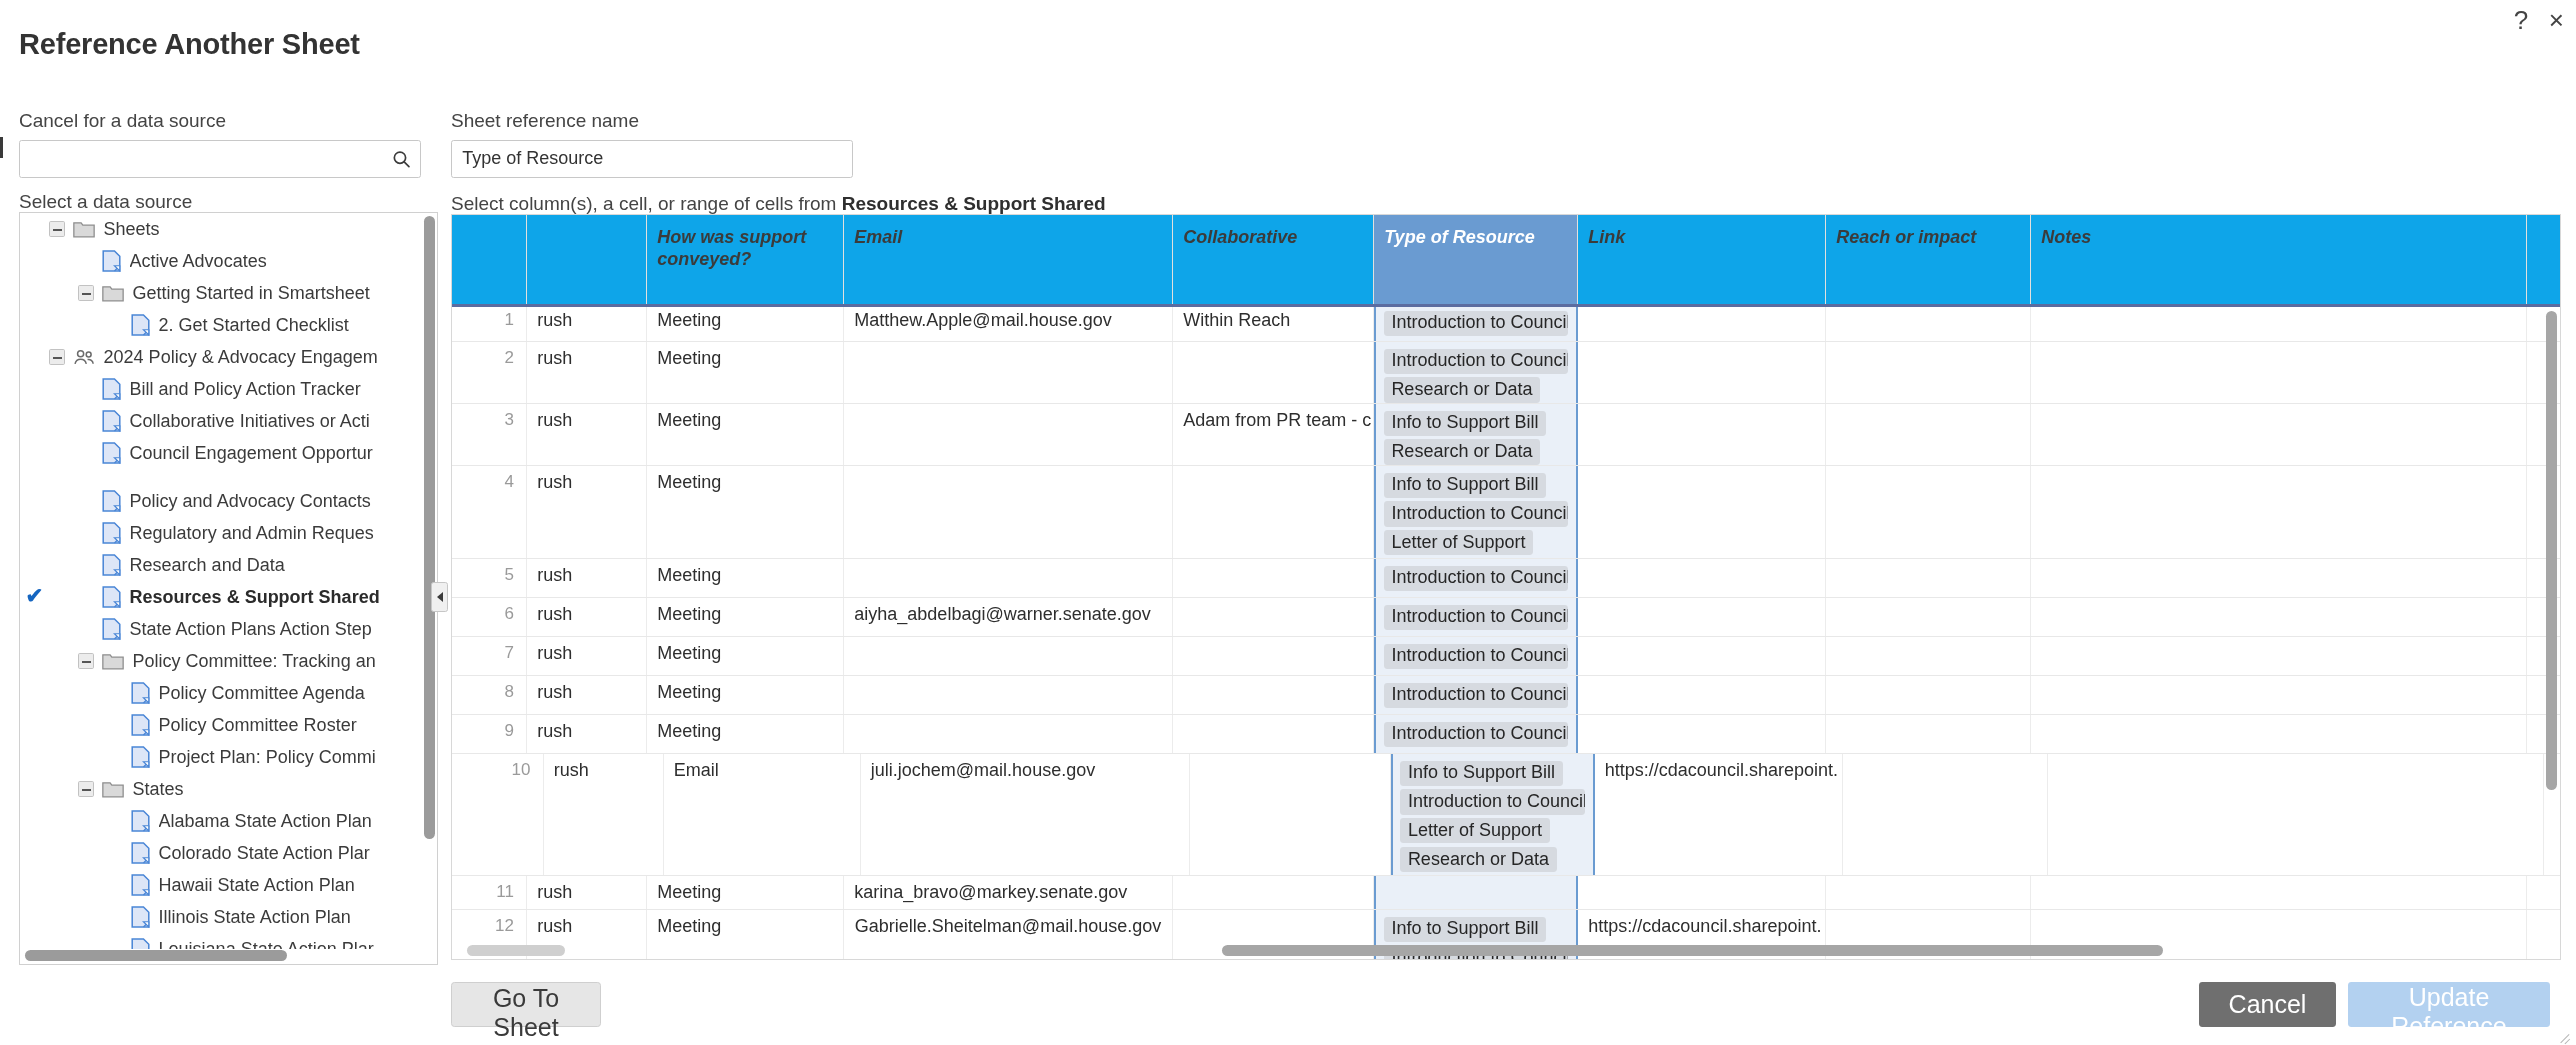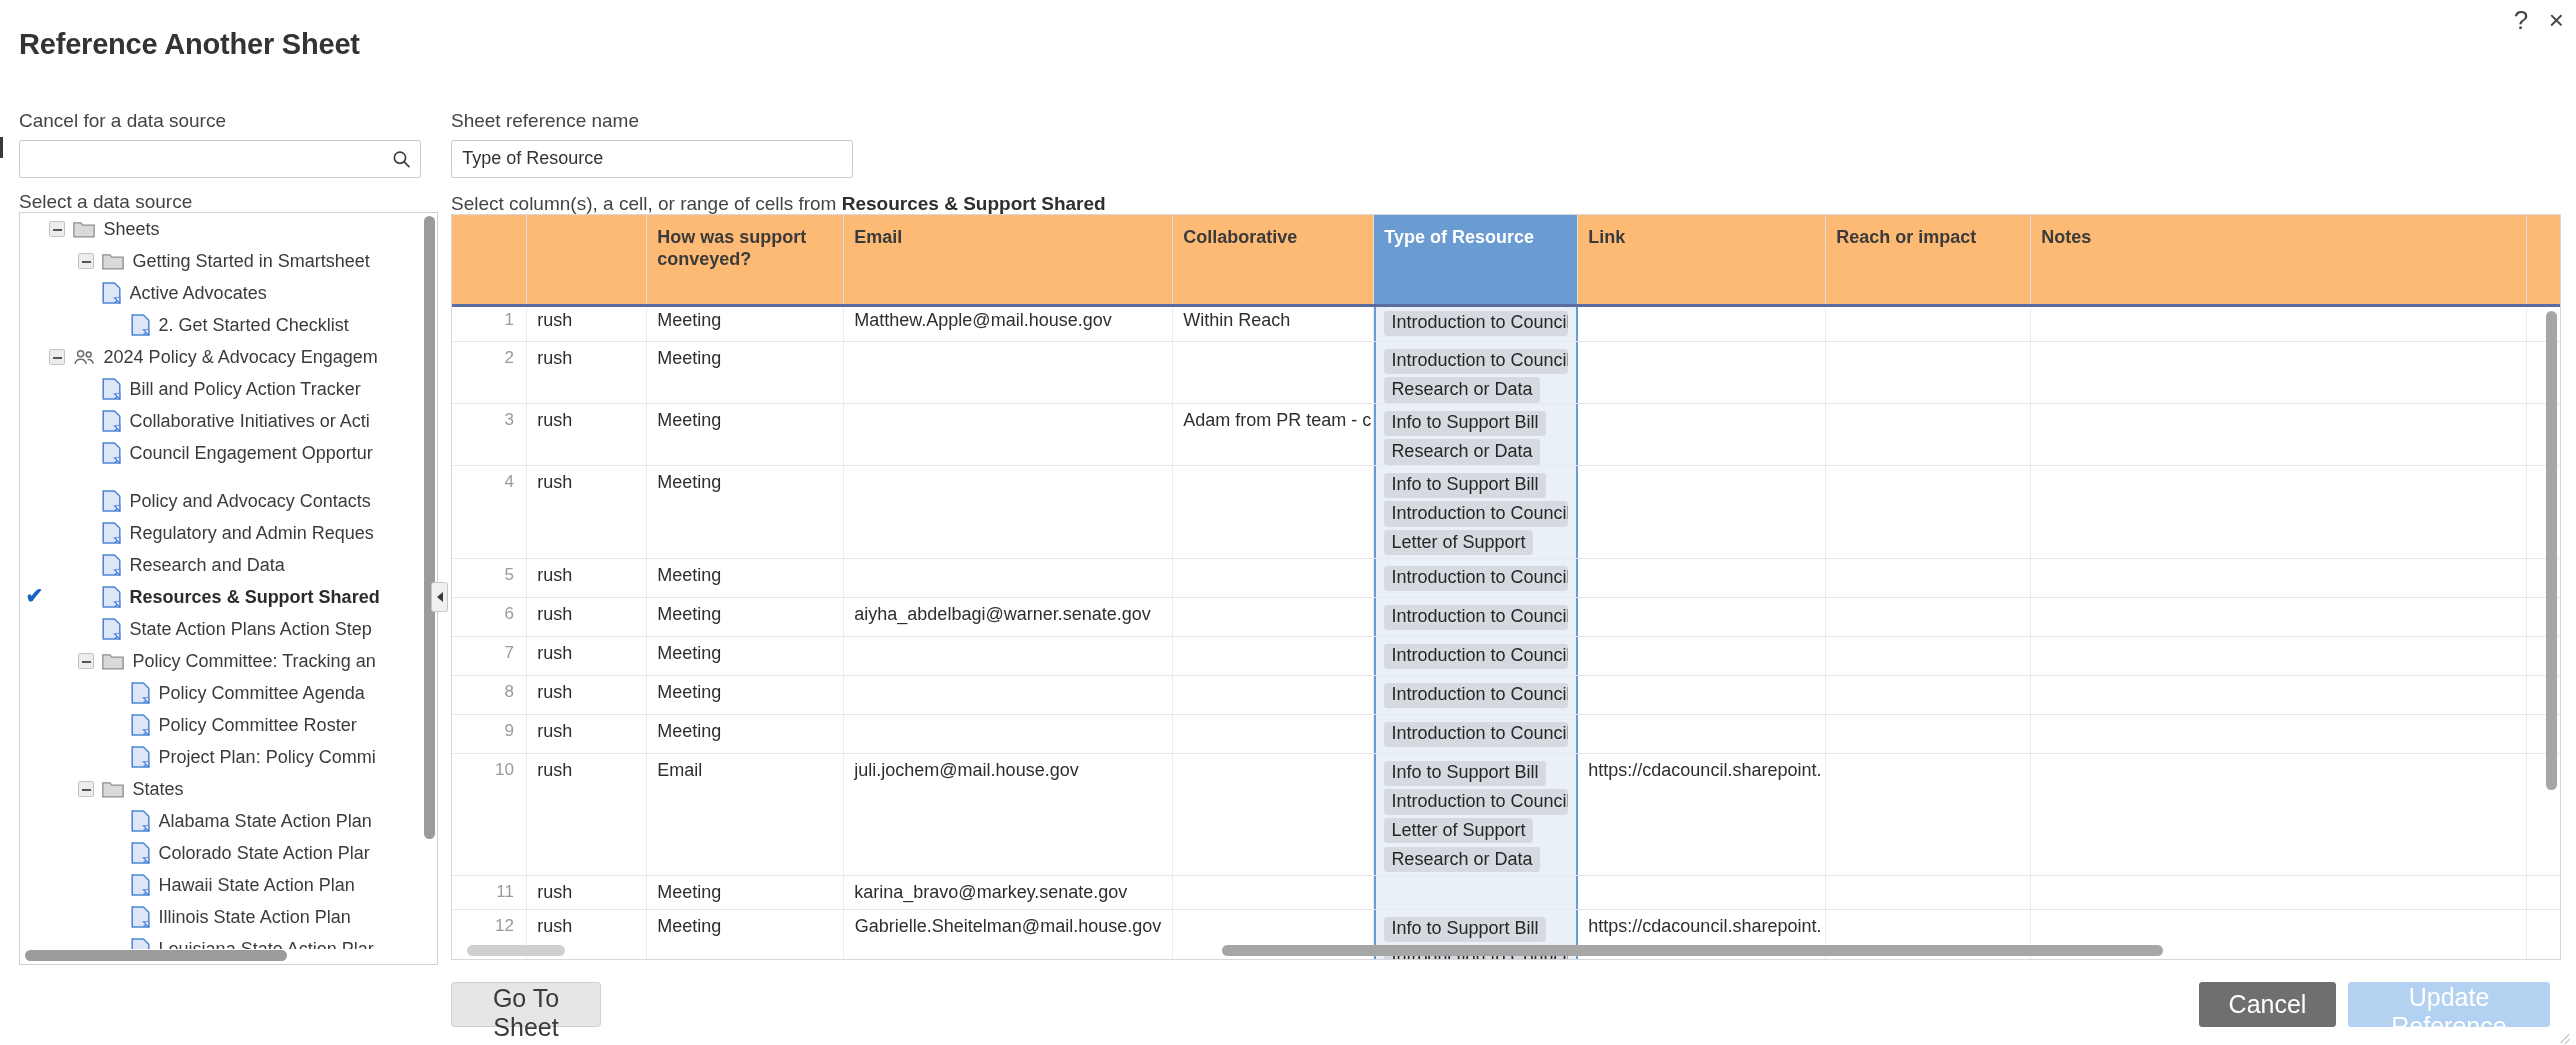--- a/index.html
+++ b/index.html
@@ -116,21 +116,21 @@
   .instr b { font-weight: bold; color: #2f2f2f; }
 
   
   .grid-wrap {
     position: absolute; left: 451px; top: 214px;
     width: 2110px; height: 746px;
     border: 0.9px solid #d8d8d8; background: #fff; overflow: hidden;
   }
   .grid-inner { position: absolute; inset: 0 0 0 0; }
 
-  .ghead { display: flex; height: 89px; background: #fdba74; }
+  .ghead { display: flex; height: 89px; background: #0ea5e9; font-style: italic; }
   .ghead .hcell {
     border-right: 0.9px solid #e2e0de;
     padding: 12px 10.3px 0 10.3px;
     font-size: 18px; font-weight: bold; color: #3b3b3b;
     line-height: 1.22; white-space: pre-line; overflow: hidden;
   }
   .ghead .hcell.rownum { border-right: 0.9px solid #e2e0de; }
   .ghead .hcell.active { background: #6a9bd1; color: #fff; }
 
   .grow { display: flex; border-bottom: 0.9px solid #e8e8e8; }
@@ -239,38 +239,38 @@
         <div class="tnode" style="position: relative; padding-left: 29px;">
           <span class="tog"></span>
           <span style="display: inline-flex;">
             <svg class="folder-ic" viewBox="0 0 26 21">
               <path d="M1 3.2 H9.6 L11.6 6 H25 V19.8 H1 Z" fill="#d9d9d9" stroke="#8d8d8d" stroke-width="1.5"></path>
             </svg>
           </span>
           <span class="tlabel">Sheets</span>
         </div>
         <div class="tnode" style="position: relative; padding-left: 58px;">
+          <span class="tog blank"></span>
+          <span style="display: inline-flex;">
+            <svg class="sheet-ic" viewBox="0 0 22 26">
+              <path d="M1.2 1.2 H14.5 L20.8 7.4 V24.8 H1.2 Z" fill="#dde6f7" stroke="#4a86d6" stroke-width="1.8"></path>
+              <path d="M14.5 24.8 L20.8 18.6" fill="none" stroke="#4a86d6" stroke-width="1.6"></path>
+              <path d="M14.5 18.6 H20.8 V24.8 Z" fill="#fff" stroke="#4a86d6" stroke-width="1.4"></path>
+            </svg>
+          </span>
+          <span class="tlabel">Active Advocates</span>
+        </div>
+        <div class="tnode" style="position: relative; padding-left: 58px;">
           <span class="tog"></span>
           <span style="display: inline-flex;">
             <svg class="folder-ic" viewBox="0 0 26 21">
               <path d="M1 3.2 H9.6 L11.6 6 H25 V19.8 H1 Z" fill="#d9d9d9" stroke="#8d8d8d" stroke-width="1.5"></path>
             </svg>
           </span>
           <span class="tlabel">Getting Started in Smartsheet</span>
-        </div>
-        <div class="tnode" style="position: relative; padding-left: 58px;">
-          <span class="tog blank"></span>
-          <span style="display: inline-flex;">
-            <svg class="sheet-ic" viewBox="0 0 22 26">
-              <path d="M1.2 1.2 H14.5 L20.8 7.4 V24.8 H1.2 Z" fill="#dde6f7" stroke="#4a86d6" stroke-width="1.8"></path>
-              <path d="M14.5 24.8 L20.8 18.6" fill="none" stroke="#4a86d6" stroke-width="1.6"></path>
-              <path d="M14.5 18.6 H20.8 V24.8 Z" fill="#fff" stroke="#4a86d6" stroke-width="1.4"></path>
-            </svg>
-          </span>
-          <span class="tlabel">Active Advocates</span>
         </div>
         <div class="tnode" style="position: relative; padding-left: 87px;">
           <span class="tog blank"></span>
           <span style="display: inline-flex;">
             <svg class="sheet-ic" viewBox="0 0 22 26">
               <path d="M1.2 1.2 H14.5 L20.8 7.4 V24.8 H1.2 Z" fill="#dde6f7" stroke="#4a86d6" stroke-width="1.8"></path>
               <path d="M14.5 24.8 L20.8 18.6" fill="none" stroke="#4a86d6" stroke-width="1.6"></path>
               <path d="M14.5 18.6 H20.8 V24.8 Z" fill="#fff" stroke="#4a86d6" stroke-width="1.4"></path>
             </svg>
           </span>
@@ -629,21 +629,21 @@
             <div class="gcell" style="width: 197px; flex: 0 0 197px;">Meeting</div>
             <div class="gcell" style="width: 329px; flex: 0 0 329px;"></div>
             <div class="gcell" style="width: 201px; flex: 0 0 201px;"></div>
             <div class="gcell sel-col" style="width: 204px; flex: 0 0 204px;">
               <span class="tag">Introduction to Council</span>
             </div>
             <div class="gcell" style="width: 248px; flex: 0 0 248px;"></div>
             <div class="gcell" style="width: 205px; flex: 0 0 205px;"></div>
             <div class="gcell" style="width: 496px; flex: 0 0 496px;"></div>
           </div>
-          <div class="grow" style="height: 122px;">
+          <div class="grow" style="height: 122px; justify-content: center;">
             <div class="gcell rownum" style="width: 75px; flex: 0 0 75px;">10</div>
             <div class="gcell" style="width: 120px; flex: 0 0 120px;">rush</div>
             <div class="gcell" style="width: 197px; flex: 0 0 197px;">Email</div>
             <div class="gcell" style="width: 329px; flex: 0 0 329px;">juli.jochem@mail.house.gov</div>
             <div class="gcell" style="width: 201px; flex: 0 0 201px;"></div>
             <div class="gcell sel-col" style="width: 204px; flex: 0 0 204px;">
               <span class="tag">Info to Support Bill</span>
               <span class="tag">Introduction to Council</span>
               <span class="tag">Letter of Support</span>
               <span class="tag">Research or Data</span>

